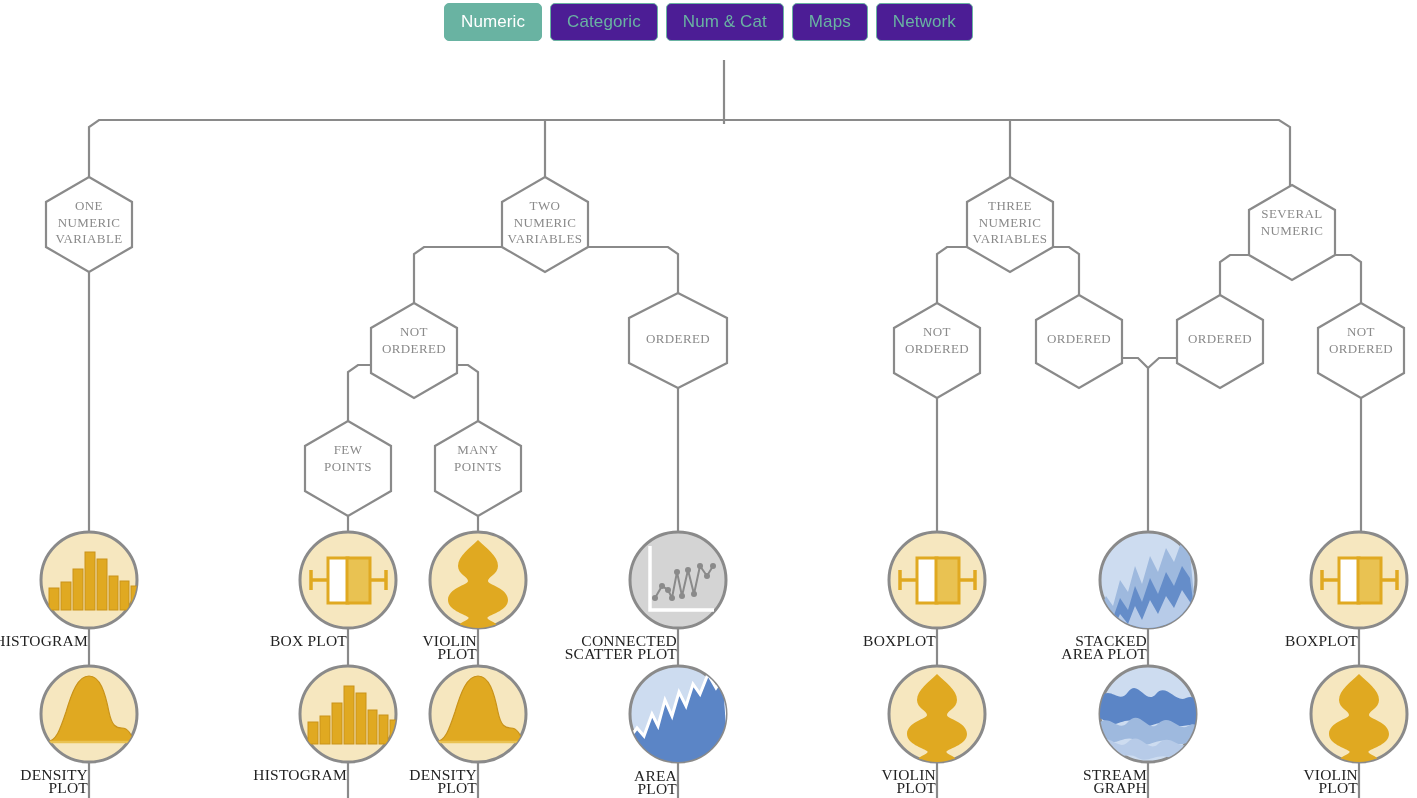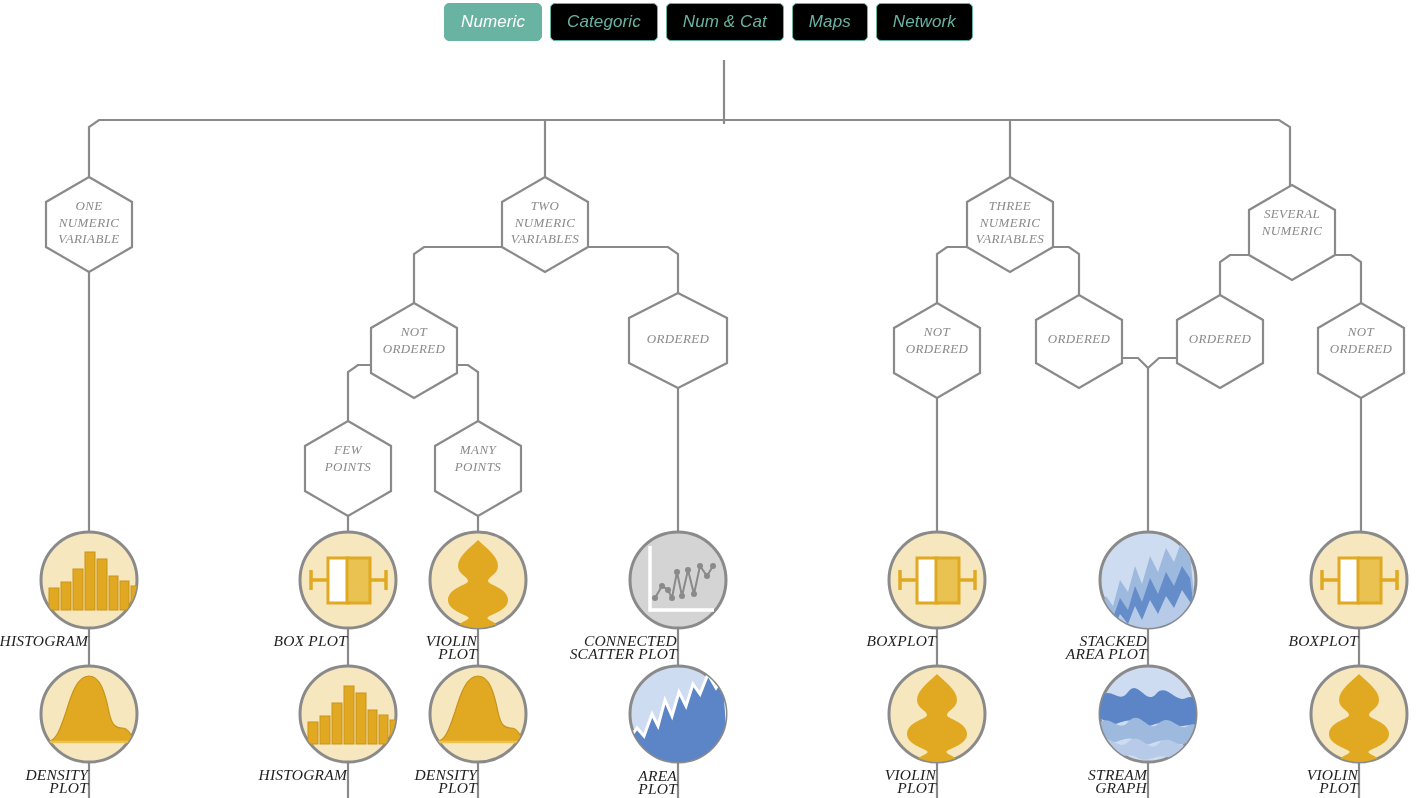--- a/index.html
+++ b/index.html
@@ -3,34 +3,34 @@
 <meta charset="utf-8">
 <style>
   * { box-sizing: border-box; }
   html, body {
     margin: 0; padding: 0;
     width: 1417px; height: 798px;
     background: #ffffff;
     font-family: "Liberation Sans", sans-serif;
     overflow: hidden;
   }
-  #app { position: relative; width: 1417px; height: 798px; font-style: italic; }
+  #app { position: relative; width: 1417px; height: 798px; }
 
   
   .tabbar {
     position: absolute; left: 0; top: 0; width: 1417px; height: 44px;
     display: flex; justify-content: center; align-items: center; gap: 8px;
   }
   .tab {
     height: 38px;
     padding: 0 16px;
     display: flex; align-items: center; justify-content: center;
     border: 1px solid #69b3a2;
     border-radius: 5px;
-    background: #000000;
+    background: #4c1d95;
     color: #69b3a2;
     font-size: 17px;
     font-family: "Liberation Sans", sans-serif;
     letter-spacing: 0.1px;
     white-space: nowrap;
     cursor: pointer;
     user-select: none;
   }
   .tab.active { background: #69b3a2; color: #ffffff; border-color: #69b3a2; }
 

